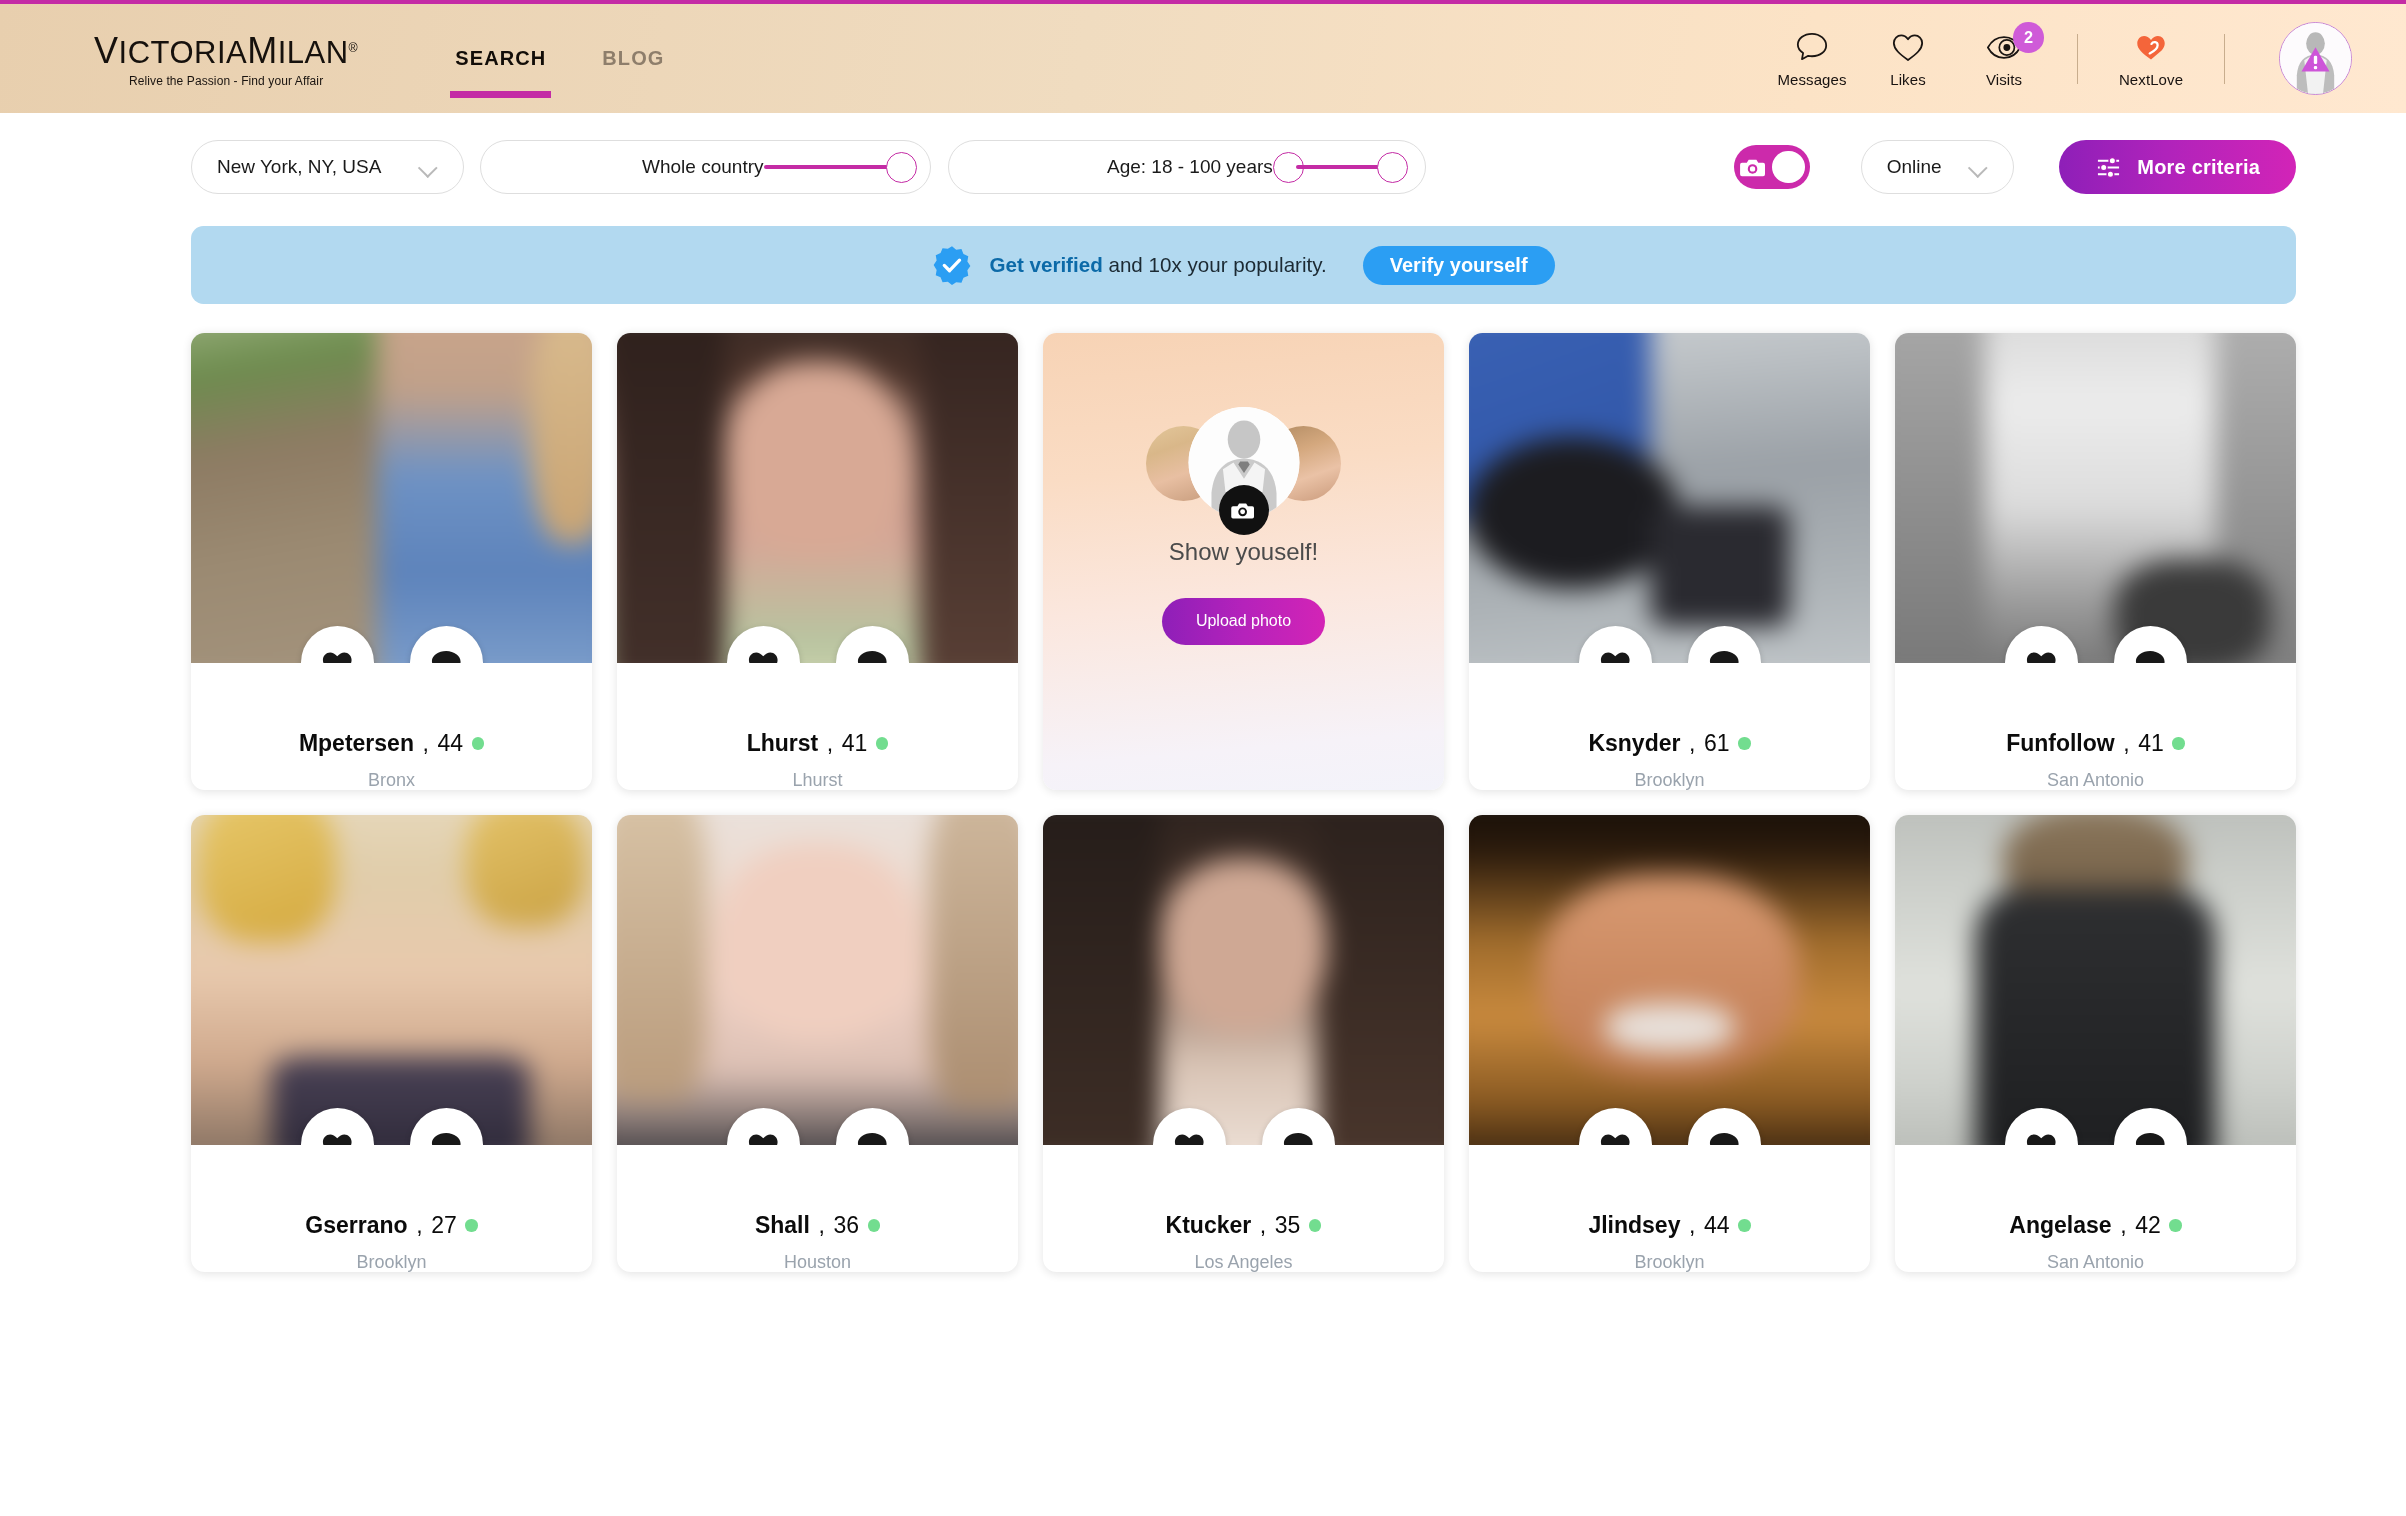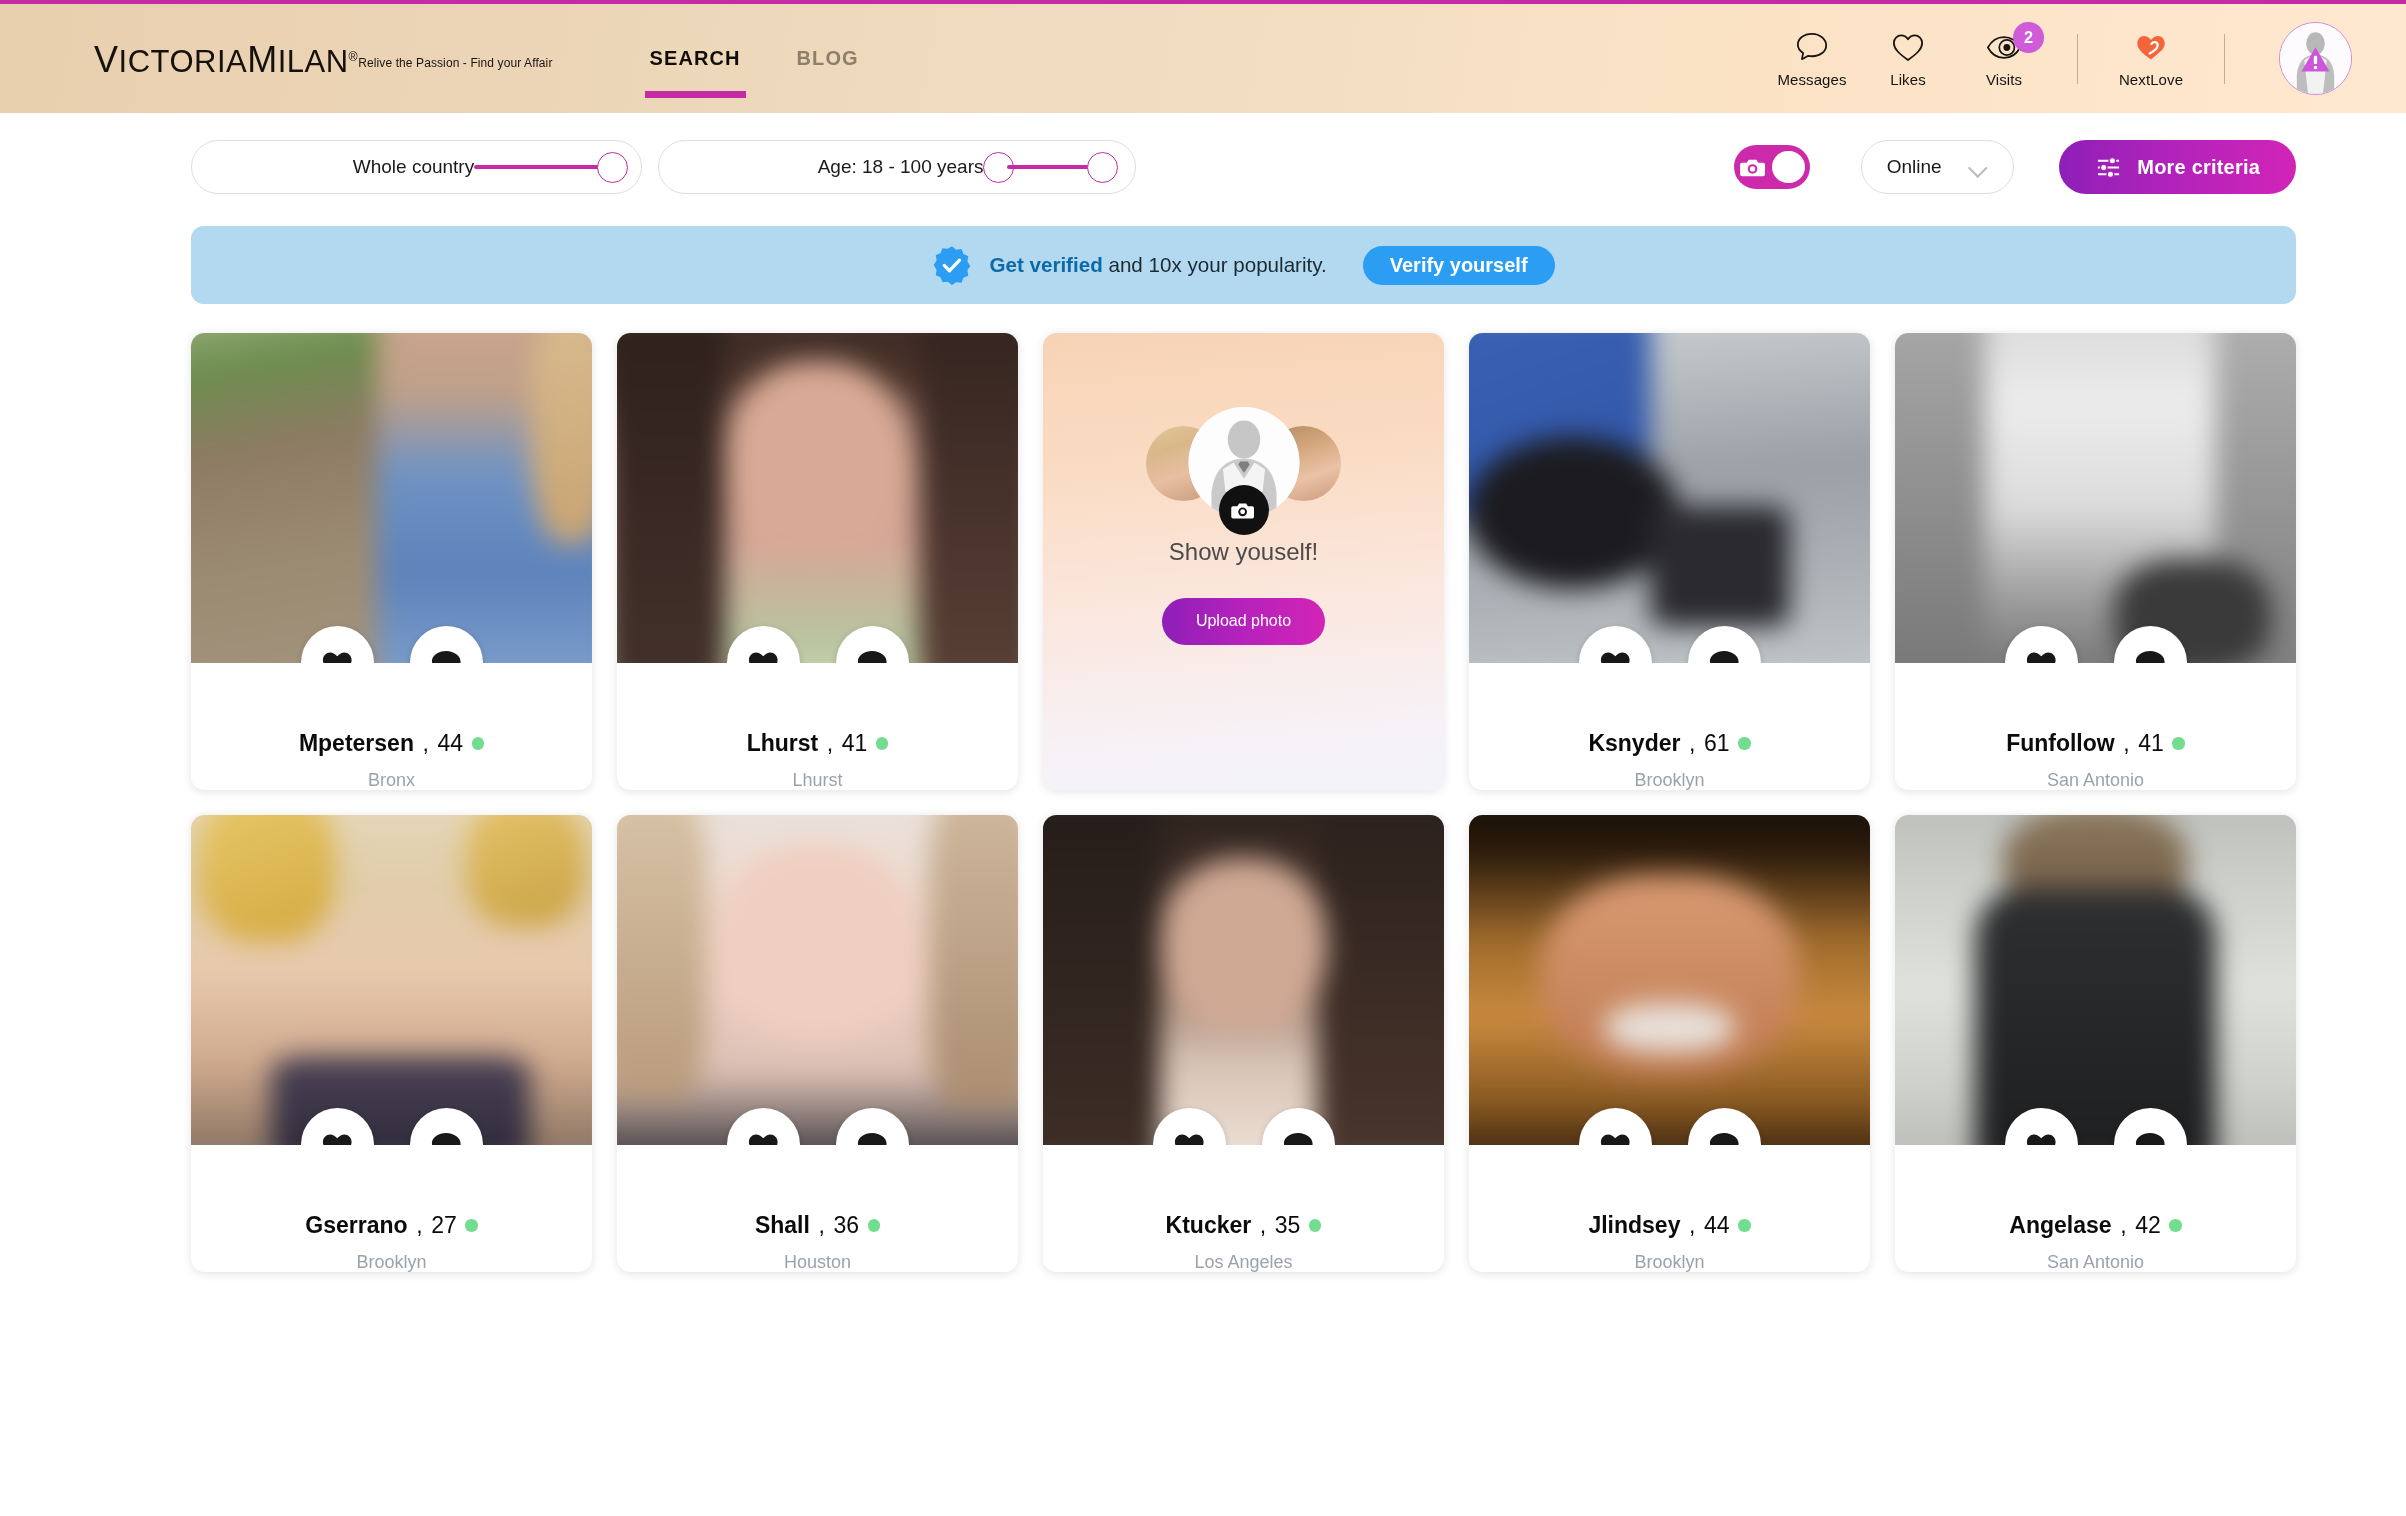--- a/index.html
+++ b/index.html
@@ -17,21 +17,21 @@
     position: relative;
     width: 100%;
     height: 113px;
     background: linear-gradient(100deg, #e8cfae 0%, #f0dcc0 45%, #fce3c6 75%, #ffe8d0 100%);
     border-top: 4.8px solid #c42ba5;
     display: flex;
     align-items: center;
     padding: 0 55px 0 94px;
   }
 
-  .brand { display: flex; flex-direction: row; align-items: center; padding-top: 3.8px; }
+  .brand { display: flex; flex-direction: column; align-items: center; padding-top: 3.8px; }
   .brand-logo {
     font-family: "Liberation Sans", sans-serif;
     font-size: 31px;
     letter-spacing: 0.5px;
     color: #16110d;
     font-weight: 400;
     white-space: nowrap;
     line-height: 1;
   }
   .brand-logo .big { font-size: 36px; }
@@ -362,20 +362,24 @@
         <rect x="36.2" y="35" width="3.6" height="9" rx="1.4" fill="#fff"></rect>
         <rect x="36.2" y="46" width="3.6" height="3.6" rx="1.4" fill="#fff"></rect>
       </svg>
     </div>
 
   </div>
 </div>
 
 <div class="filterbar">
 
+  <div class="pill loc">
+    <span>New York, NY, USA</span>
+    <span class="chev"></span>
+  </div>
 
   <div class="pill country">
     <span>Whole country</span>
     <span class="slider one">
       <span class="track"></span>
       <span class="knob"></span>
     </span>
   </div>
 
   <div class="pill age">

